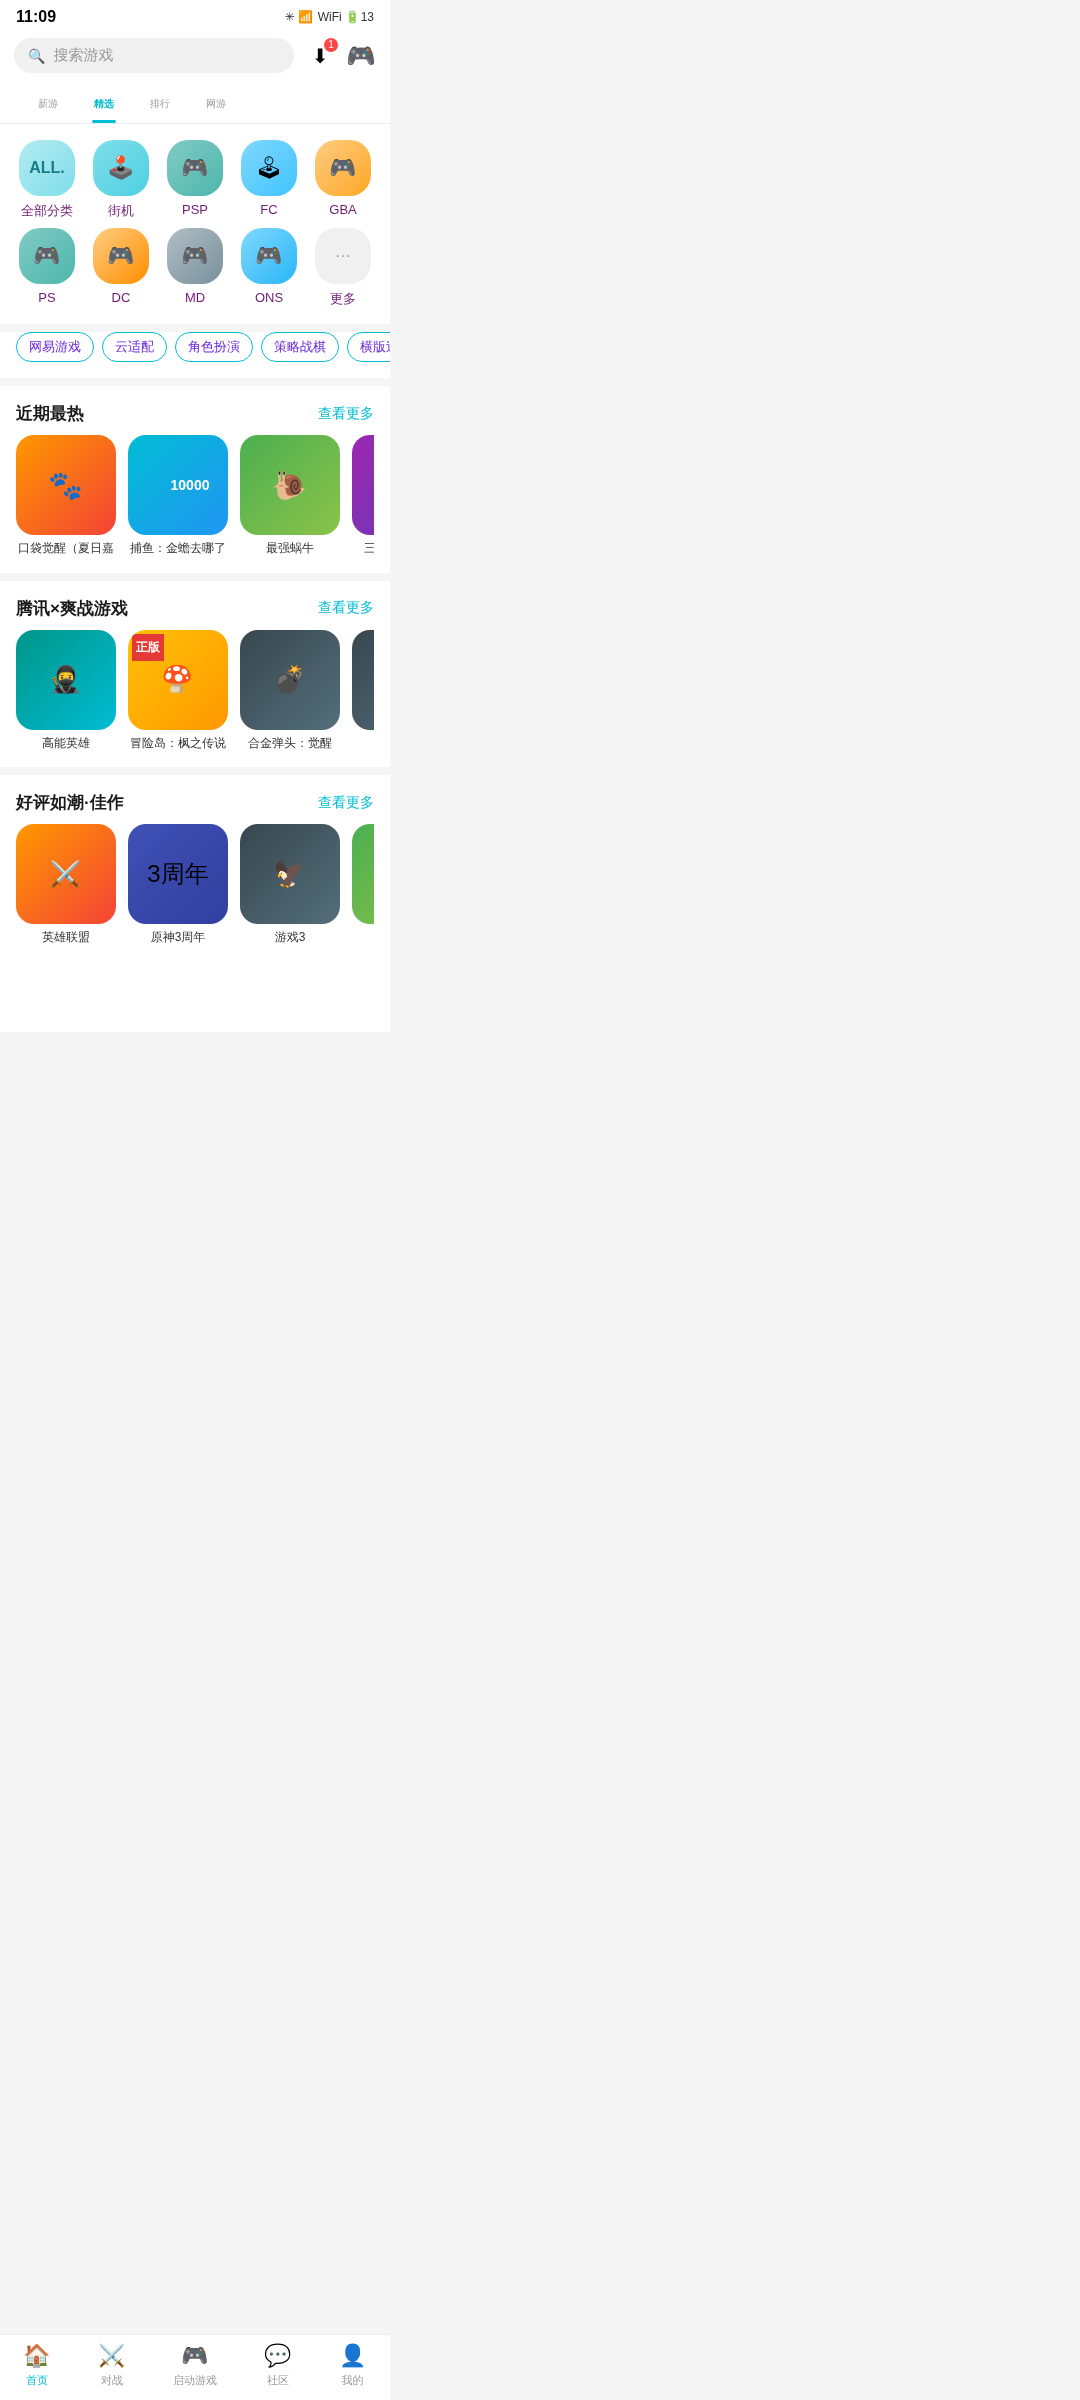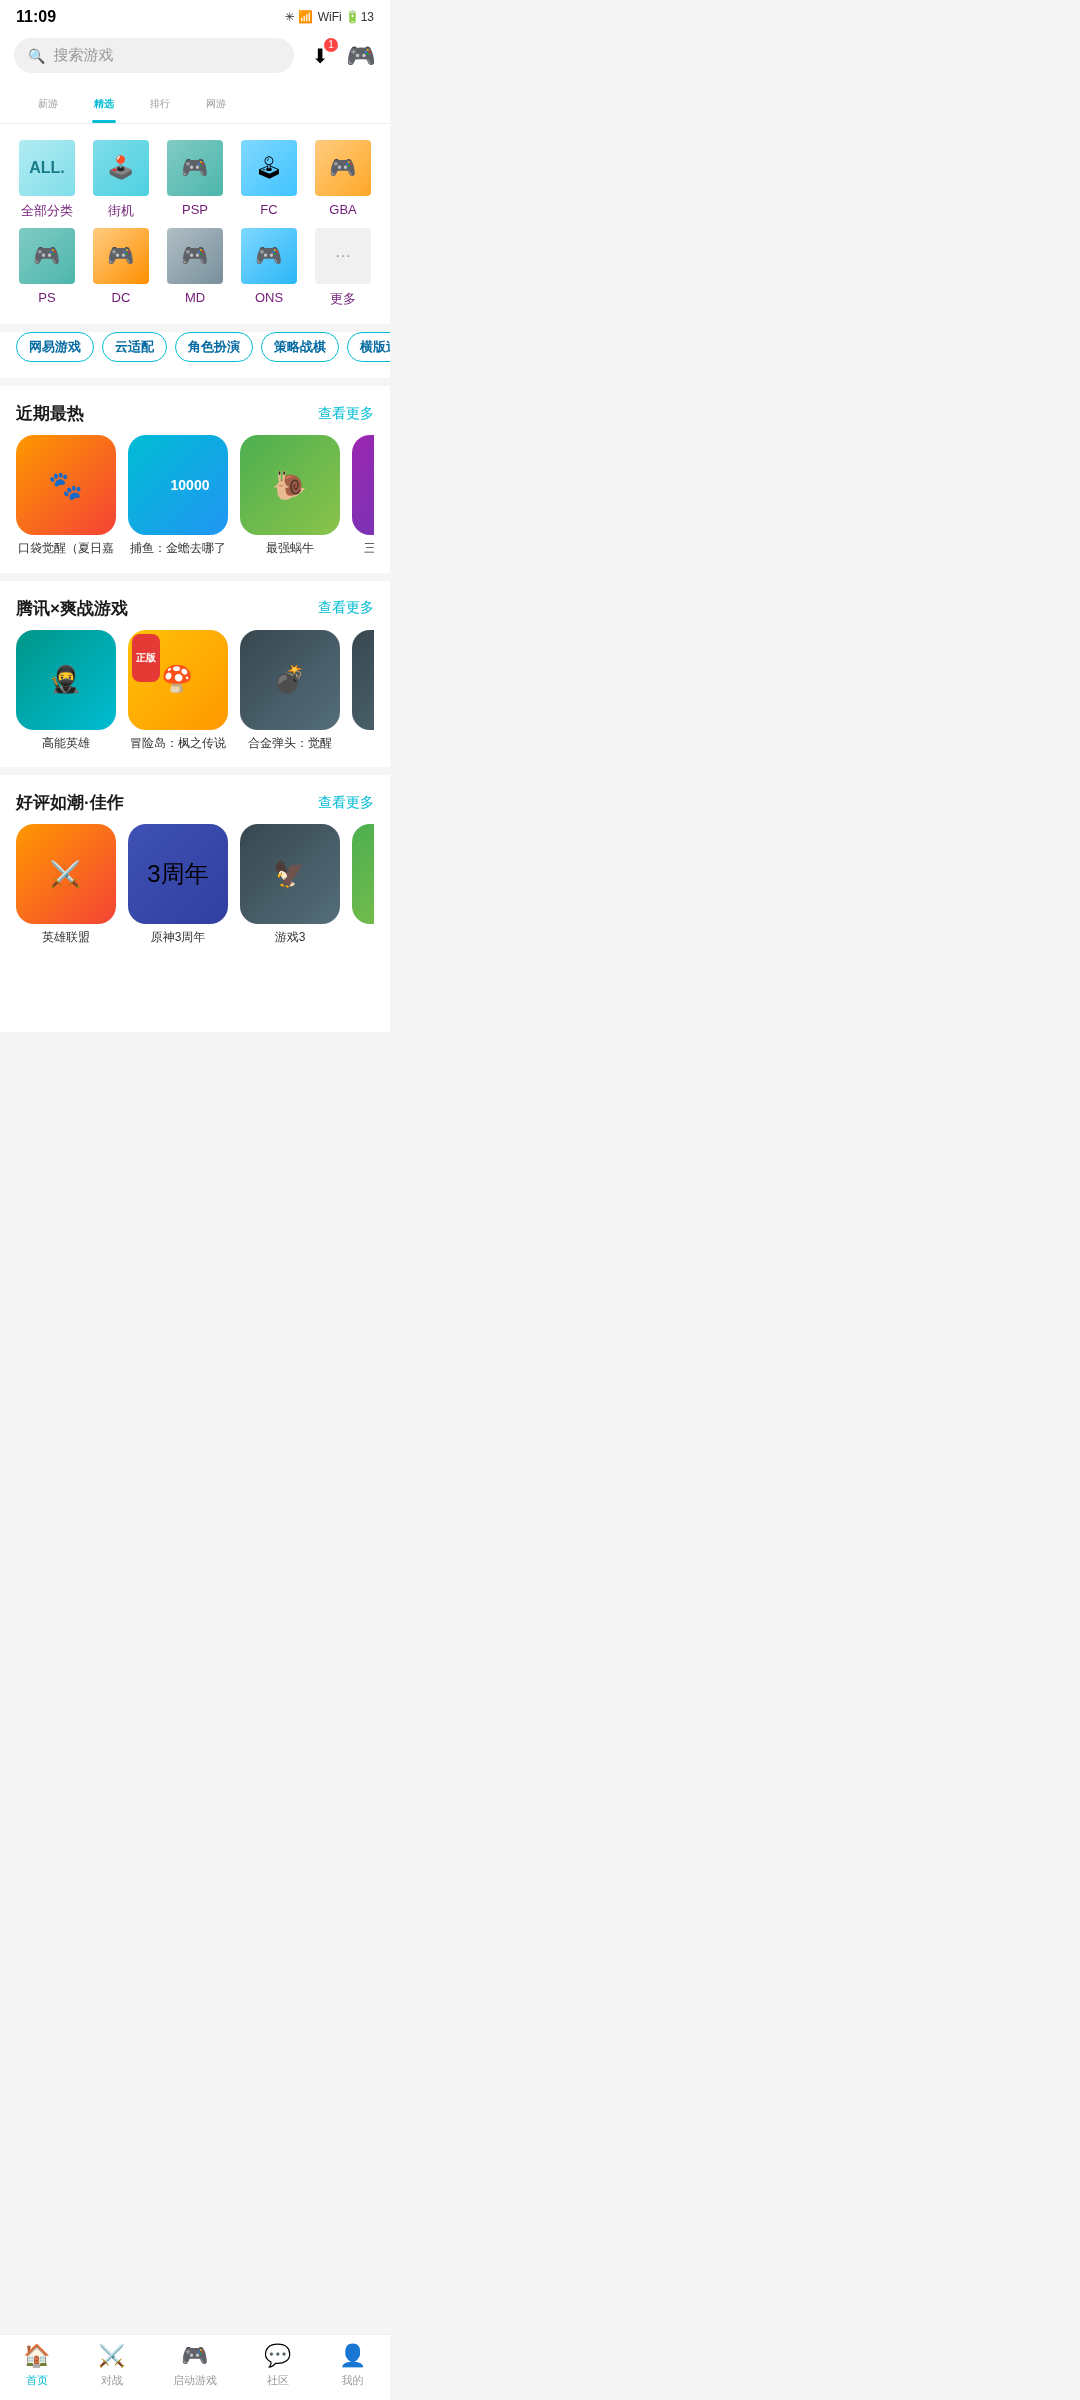--- a/index.html
+++ b/index.html
@@ -130,21 +130,21 @@
       display: flex;
       flex-direction: column;
       align-items: center;
       gap: 6px;
       width: 70px;
       cursor: pointer;
     }
     .cat-icon {
       width: 56px;
       height: 56px;
-      border-radius: 4px;
+      border-radius: 21px;
       display: flex;
       align-items: center;
       justify-content: center;
       font-size: 22px;
     }
     .cat-label {
       font-size: 13px;
       color: #701a75;
       text-align: center;
     }
@@ -168,27 +168,26 @@
     }
     .tags-wrap {
       display: flex;
       flex-wrap: nowrap;
       gap: 8px;
       padding: 0 16px 16px;
       overflow-x: auto;
     }
     .tag {
       border: 1px solid #00bcd4;
-      color: #0369a1;
+      color: #6d28d9;
       border-radius: 20px;
       padding: 5px 12px;
       font-size: 13px;
       white-space: nowrap;
       cursor: pointer;
-      font-weight: bold;
     }
 
     
     .game-section {
       padding: 0 16px 16px;
     }
     .game-list {
       display: flex;
       gap: 12px;
       overflow-x: auto;
@@ -415,21 +414,21 @@
     <div class="game-list">
       <div class="game-item">
         <div class="game-icon gi-teal">
           <span style="font-size:26px;">🥷</span>
         </div>
         <span class="game-label">高能英雄</span>
       </div>
       <div class="game-item">
         <div class="game-icon gi-yellow">
           <span style="font-size:26px;">🍄</span>
-          <span style="position:absolute;top:4px;left:4px;background:#e53935;color:#fff;font-size:10px;padding:17px 4px;border-radius:8px;font-weight:700;">正版</span>
+          <span style="position:absolute;top:4px;left:4px;background:#e53935;color:#fff;font-size:12px;padding:5px 4px;border-radius:0;font-weight:700;">正版</span>
         </div>
         <span class="game-label">冒险岛：枫之传说</span>
       </div>
       <div class="game-item">
         <div class="game-icon gi-dark">
           <span style="font-size:26px;">💣</span>
         </div>
         <span class="game-label">合金弹头：觉醒</span>
       </div>
       <div class="game-item">

